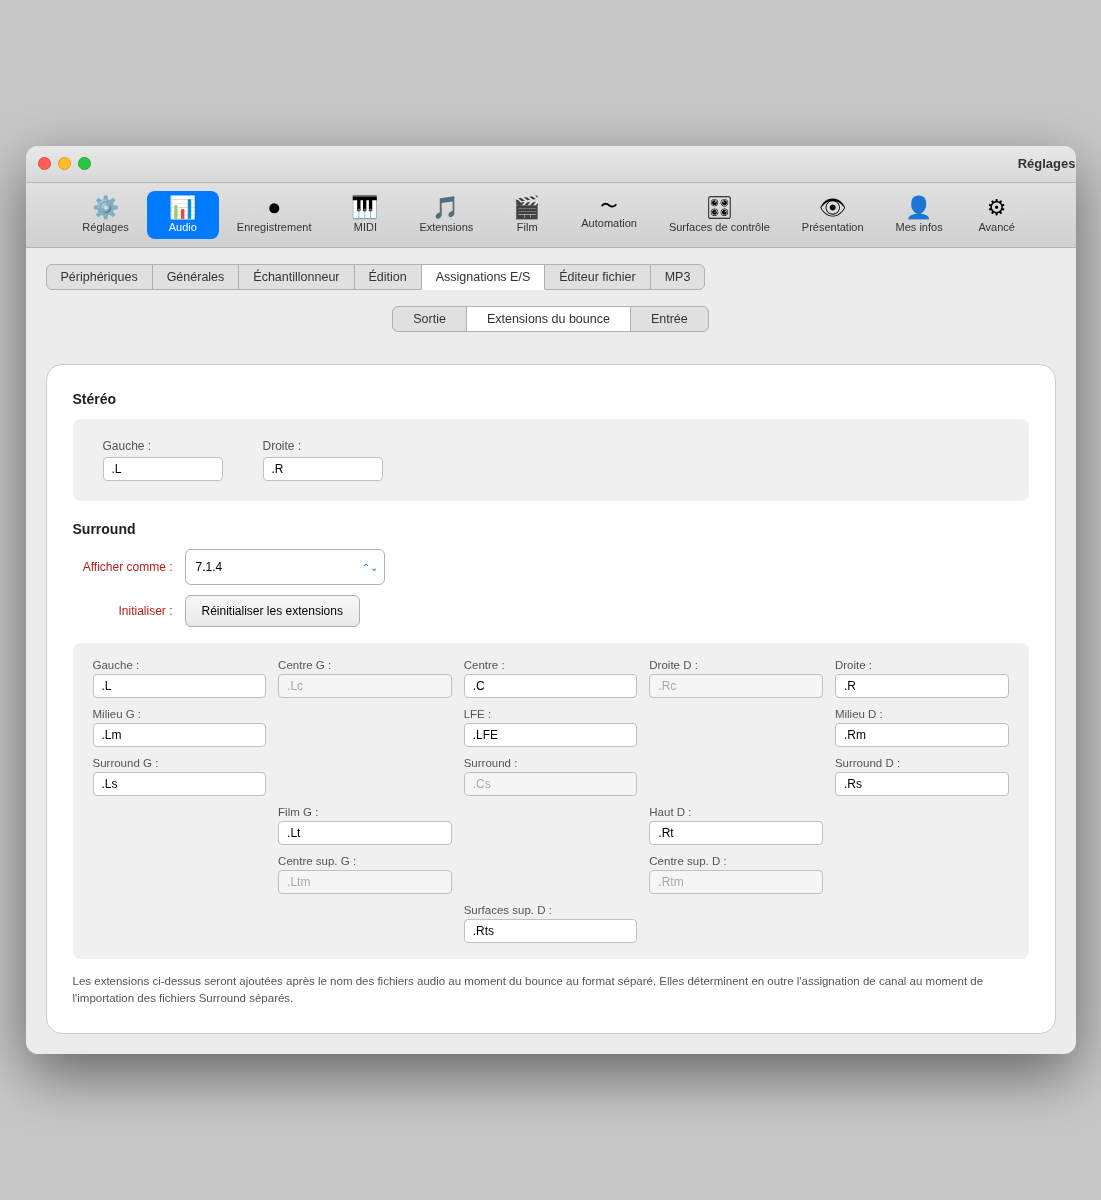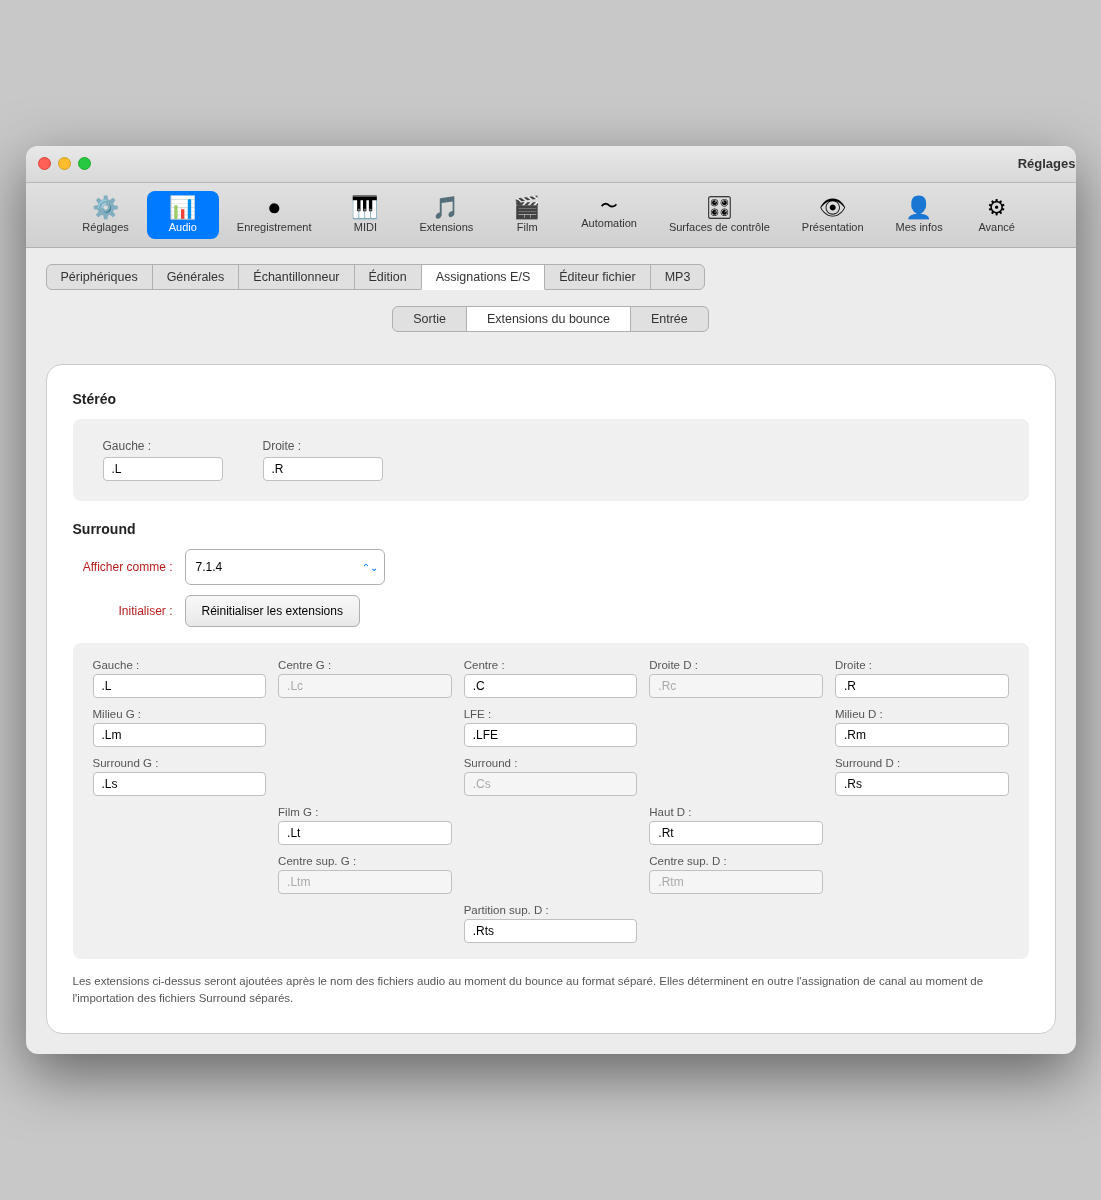--- a/index.html
+++ b/index.html
@@ -453,21 +453,21 @@
           <div class="grid-empty grid-field"></div>
           <div class="grid-field">
             <label class="field-label">Centre sup. D :</label>
             <input type="text" class="text-input disabled" value=".Rtm" style="">
           </div>
           <div class="grid-empty grid-field"></div>
 
           <div class="grid-empty grid-field"></div>
           <div class="grid-empty grid-field"></div>
           <div class="grid-field">
-            <label class="field-label">Partition sup. D :</label>
+            <label class="field-label">Surfaces sup. D :</label>
             <input type="text" class="text-input" value=".Rts" style="">
           </div>
           <div class="grid-empty grid-field"></div>
 
         </div>
       </div>
 
       <p class="note-text">Les extensions ci-dessus seront ajoutées après le nom des fichiers audio au moment du bounce au format séparé.
 Elles déterminent en outre l'assignation de canal au moment de l'importation des fichiers Surround séparés.</p>
 

